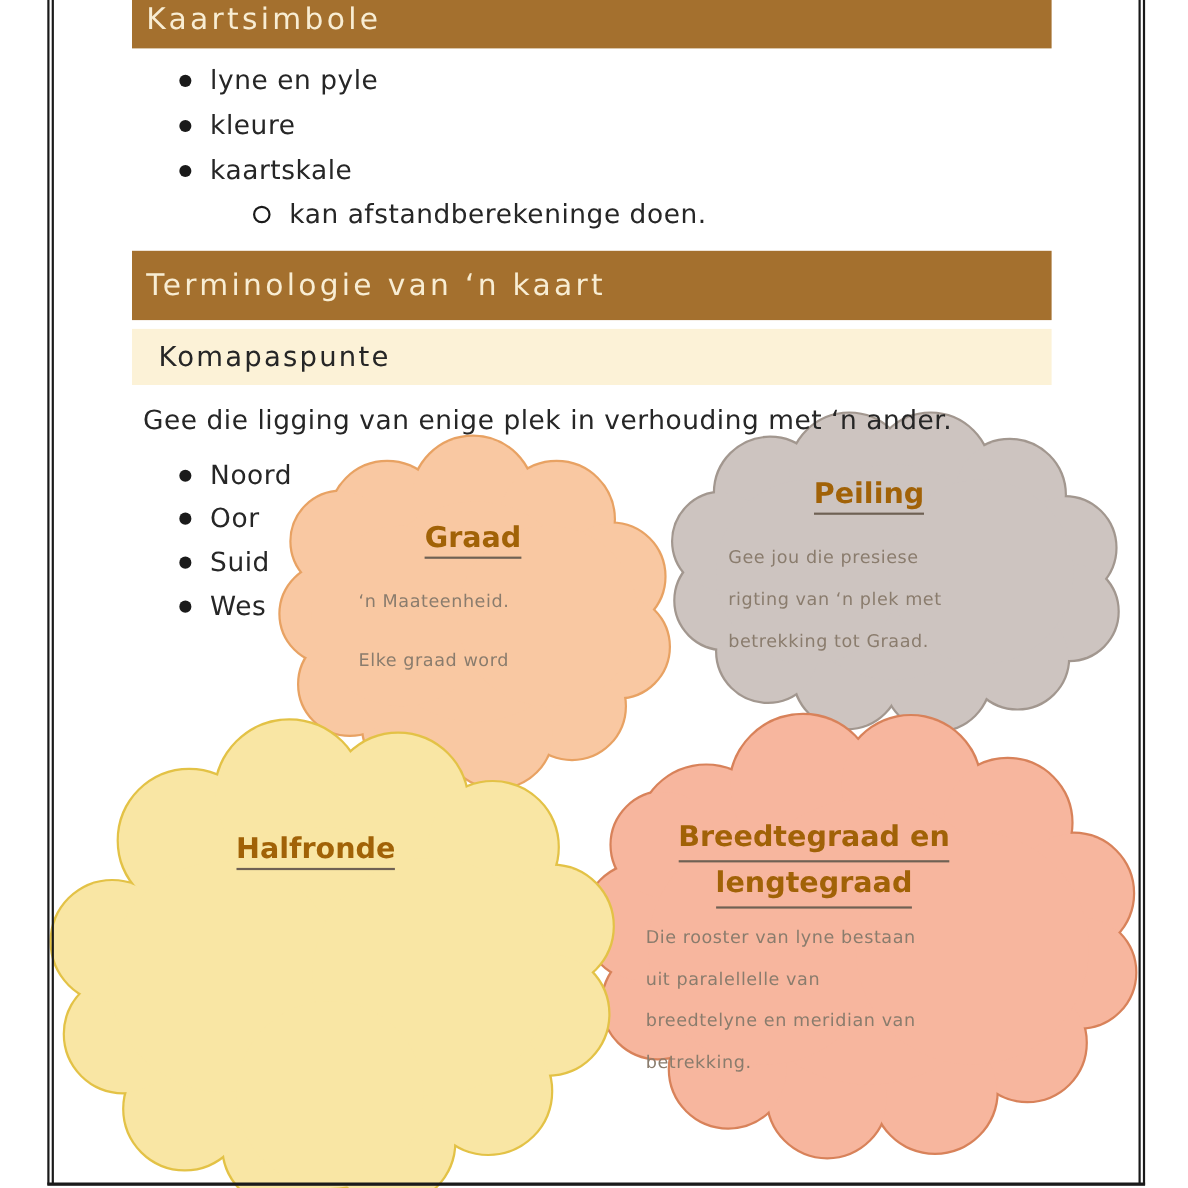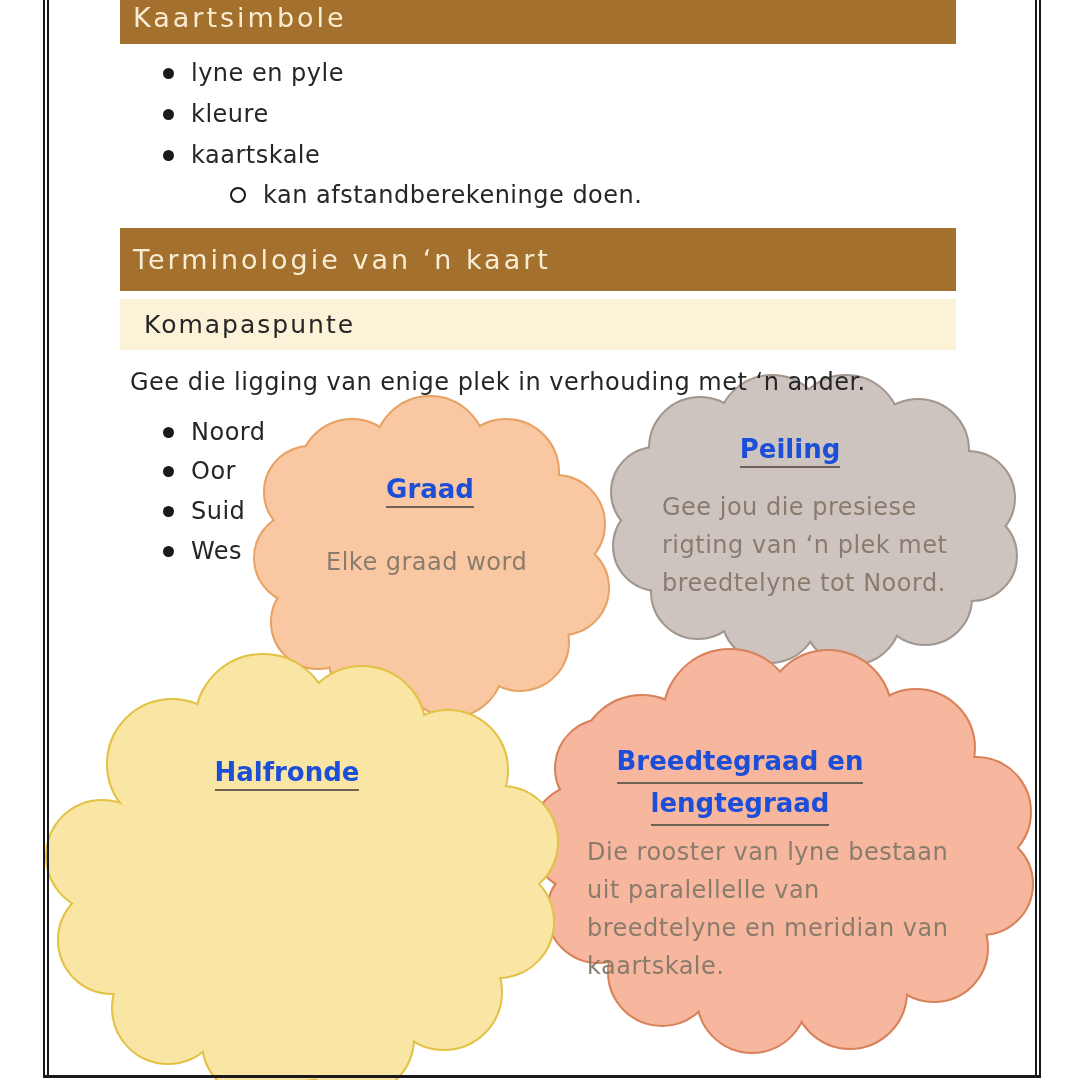--- a/index.html
+++ b/index.html
@@ -30,23 +30,23 @@
   
   .row{position:absolute;display:flex;align-items:center;gap:17px;height:30px;white-space:nowrap;}
   .dot{width:11px;height:11px;border-radius:50%;background:#1a1a1a;flex:0 0 auto;}
   .circle{width:12px;height:12px;border-radius:50%;border:2.5px solid #1a1a1a;background:transparent;flex:0 0 auto;}
   .body-text{font-size:24px;letter-spacing:0.5px;color:#262626;}
   #intro{position:absolute;left:130px;top:367px;height:30px;display:flex;align-items:center;white-space:nowrap;}
 
   
   #cloud-layer{position:absolute;left:0;top:0;width:1080px;height:1080px;z-index:0;}
   .overlay{position:absolute;z-index:1;}
-  .cloud-title{font-size:26px;font-weight:bold;text-align:center;color:#1d4ed8;white-space:nowrap;}
+  .cloud-title{font-size:26px;font-weight:bold;text-align:center;color:#a16207;white-space:nowrap;}
   .cloud-title .u{display:inline-block;border-bottom:2.5px solid #6f6154;padding-bottom:2px;}
-  .cloud-text{font-size:24px;line-height:38px;letter-spacing:0.5px;color:#8a7c6d;white-space:nowrap;}
+  .cloud-text{font-size:16px;line-height:38px;letter-spacing:0.5px;color:#8a7c6d;white-space:nowrap;}
   .gap15{height:15px;}
   #graad-title{left:330px;top:474px;width:200px;}
   #graad-text{left:326px;top:528px;}
   #peiling-title{left:690px;top:434px;width:200px;}
   #peiling-text{left:662px;top:488px;}
   #halfronde-title{left:187px;top:757px;width:200px;}
   #halfronde-text{left:147px;top:808px;line-height:37.5px;}
   #breedtegraad-title{left:590px;top:742px;width:300px;line-height:38px;}
   #breedtegraad-text{left:587px;top:833px;}
 </style>
@@ -194,41 +194,42 @@
   </div>
   <div class="row overlay" style="left:163px;top:536px;">
     <span class="dot"></span>
     <span class="body-text">Wes</span>
   </div>
 
   <div class="cloud-title overlay" id="graad-title">
     <span class="u">Graad</span>
   </div>
   <div class="cloud-text overlay" id="graad-text">
+    <div>‘n Maateenheid.</div>
     <div class="gap15"></div>
     <div>Elke graad word</div>
   </div>
 
   <div class="cloud-title overlay" id="peiling-title">
     <span class="u">Peiling</span>
   </div>
   <div class="cloud-text overlay" id="peiling-text">
     <div>Gee jou die presiese</div>
     <div>rigting van ‘n plek met</div>
-    <div>breedtelyne tot Noord.</div>
+    <div>betrekking tot Graad.</div>
   </div>
 
   <div class="cloud-title overlay" id="halfronde-title">
     <span class="u">Halfronde</span>
   </div>
 
   <div class="cloud-title overlay" id="breedtegraad-title">
     <div><span class="u">Breedtegraad en</span></div>
     <div><span class="u">lengtegraad</span></div>
   </div>
   <div class="cloud-text overlay" id="breedtegraad-text">
     <div>Die rooster van lyne bestaan</div>
     <div>uit paralellelle van</div>
     <div>breedtelyne en meridian van</div>
-    <div>kaartskale.</div>
+    <div>betrekking.</div>
   </div>
 
 </div>
 
 </body></html>

